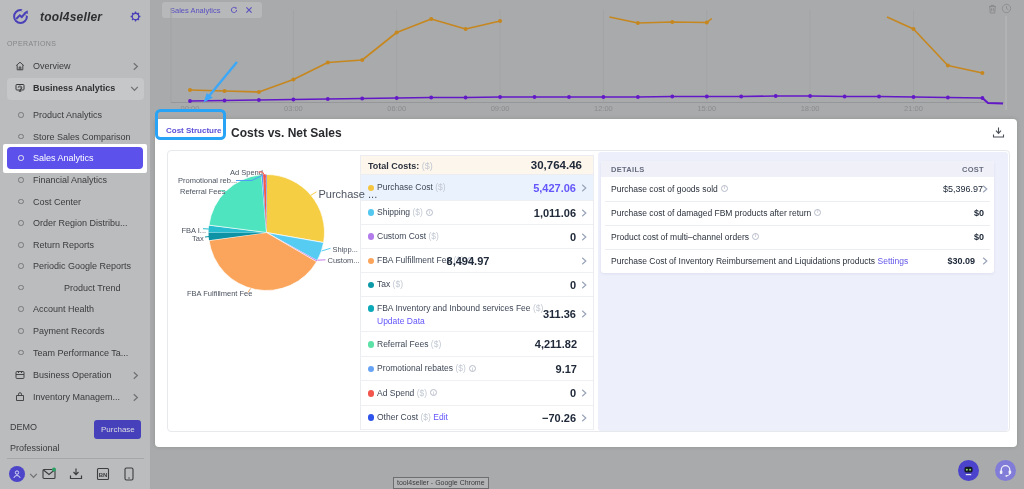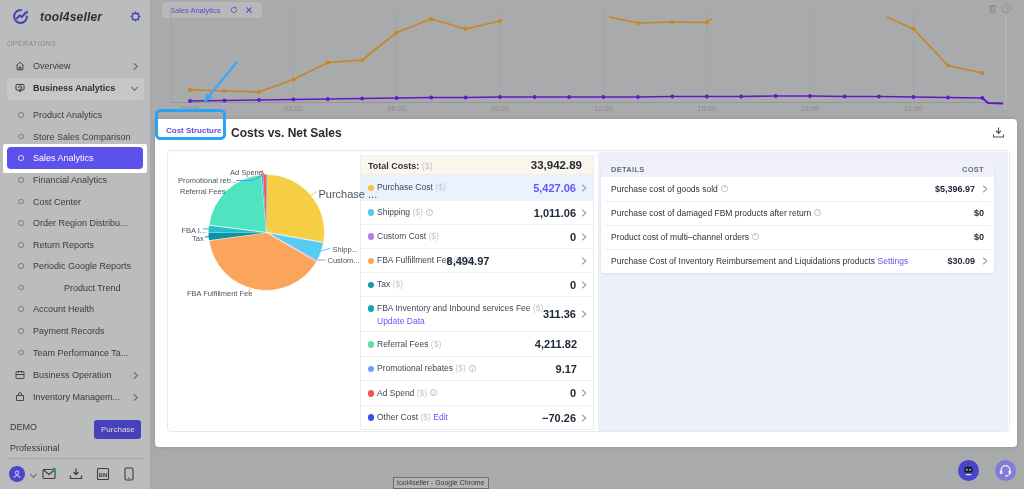--- a/index.html
+++ b/index.html
@@ -214,21 +214,21 @@
 <path d="M266.5,232.5 L208.50,232.40 A58,58 0 0 1 208.93,225.43 Z" fill="#27bcce"></path>
 <path d="M266.5,232.5 L208.97,225.13 A58,58 0 0 1 261.44,174.72 Z" fill="#4ee4c0" stroke="#fff" stroke-width="0.7"></path>
 <path d="M266.5,232.5 L261.44,174.72 A58,58 0 0 1 262.76,174.62 Z" fill="#4f9bf5"></path>
 <path d="M266.5,232.5 L263.06,174.60 A58,58 0 0 1 265.79,174.50 Z" fill="#f5554c"></path>
 <path d="M266.5,232.5 L265.89,174.50 A58,58 0 0 1 266.50,174.50 Z" fill="#3a57e8"></path>
 </svg>
 
 <div class="abs" style="left:360px;top:155px;width:234px;height:274.5px;border:1px solid #ebedf0;box-sizing:border-box;background:#fff;"></div>
 <div class="abs" style="left:360px;top:155px;width:234px;height:20px;background:#fdf6ec;border:1px solid #ebedf0;box-sizing:border-box;"></div>
 <div class="abs nw" style="left:368px;top:160.5px;font-size:9px;font-weight:bold;color:#2b323e;">Total Costs: <span style="color:#c2c8d2;font-weight:normal;">($)</span></div>
-<div class="abs nw" style="left:360px;top:158.5px;width:222px;text-align:right;font-size:11.5px;font-weight:bold;color:#202a3a;">33,942.89</div>
+<div class="abs nw" style="left:360px;top:158.5px;width:222px;text-align:right;font-size:11.5px;font-weight:bold;color:#202a3a;">30,764.46</div>
 <div class="abs" style="left:361px;top:175px;width:232px;height:25.5px;background:#eaf2fd;"></div>
 <div class="abs" style="left:361px;top:199.5px;width:232px;height:1px;background:#eef0f3;"></div>
 <div class="abs" style="left:367.5px;top:184.5px;width:6.5px;height:6.5px;background:#f6c53e;border-radius:50%;"></div>
 <div class="abs nw" style="left:377px;top:182.2px;font-size:8.5px;line-height:11px;color:#3e4756;">Purchase Cost <span style="color:#c2c8d2;">($)</span></div>
 <div class="abs nw" style="left:360px;top:181.8px;width:216px;text-align:right;font-size:11px;font-weight:bold;color:#6356fa;">5,427.06</div>
 <svg class="abs" style="left:580px;top:183.9px;" width="8" height="8" viewBox="0 0 8 8">
     <path d="M2.2 0.8 L5.8 4 L2.2 7.2" fill="none" stroke="#9aa4b8" stroke-width="1.2"></path>
   </svg>
 <div class="abs" style="left:361px;top:223.5px;width:232px;height:1px;background:#eef0f3;"></div>
 <div class="abs" style="left:367.5px;top:209.2px;width:6.5px;height:6.5px;background:#55c8f0;border-radius:50%;"></div>
@@ -307,21 +307,21 @@
     <polyline points="316.5,191.8 311,195.2" fill="none" stroke="#f6ce44" stroke-width="1"></polyline>
     <polyline points="330.5,248.3 321.5,251" fill="none" stroke="#57ccf3" stroke-width="1"></polyline>
     <polyline points="325.5,259.8 317.5,260.2" fill="none" stroke="#c57ee8" stroke-width="1"></polyline>
   </svg>
 
 <div class="abs" style="left:601px;top:161px;width:393px;height:112px;background:#fff;border-radius:3px;box-shadow:0 1px 3px rgba(40,50,90,0.08);"></div>
 <div class="abs" style="left:601px;top:161px;width:393px;height:16px;background:#f0f1f8;border-radius:3px 3px 0 0;"></div>
 <div class="abs nw" style="left:611px;top:165px;font-size:7.5px;font-weight:bold;color:#666b7e;letter-spacing:0.3px;">DETAILS</div>
 <div class="abs nw" style="left:601px;top:165px;width:383px;text-align:right;font-size:7.5px;font-weight:bold;color:#666b7e;letter-spacing:0.3px;">COST</div>
 <div class="abs nw" style="left:611px;top:183.5px;font-size:8.5px;color:#2b313c;">Purchase cost of goods sold<span style="display:inline-block;width:7px;height:7px;border:1px solid #b5bcc9;border-radius:50%;box-sizing:border-box;margin-left:3px;position:relative;top:0.5px;"><span style="position:absolute;left:2px;top:-2.1px;font-size:5.5px;color:#a9b0bf;">i</span></span></div>
-<div class="abs nw" style="left:601px;top:183.5px;width:374px;text-align:right;font-size:9px;font-weight:bold;color:#202a3a;">$5,396.97</div>
+<div class="abs nw" style="left:601px;top:183.5px;width:374px;text-align:right;font-size:9px;font-weight:normal;color:#202a3a;padding-left:8px;">$5,396.97</div>
 <svg class="abs" style="left:981px;top:185.2px;" width="8" height="8" viewBox="0 0 8 8">
     <path d="M2.2 0.8 L5.8 4 L2.2 7.2" fill="none" stroke="#9aa4b8" stroke-width="1.2"></path>
   </svg>
 <div class="abs" style="left:605px;top:201px;width:385px;height:1px;background:#ecedf3;"></div>
 <div class="abs nw" style="left:611px;top:207.5px;font-size:8.5px;color:#2b313c;">Purchase cost of damaged FBM products after return<span style="display:inline-block;width:7px;height:7px;border:1px solid #b5bcc9;border-radius:50%;box-sizing:border-box;margin-left:3px;position:relative;top:0.5px;"><span style="position:absolute;left:2px;top:-2.1px;font-size:5.5px;color:#a9b0bf;">i</span></span></div>
 <div class="abs nw" style="left:601px;top:207.5px;width:383px;text-align:right;font-size:9px;font-weight:bold;color:#202a3a;">$0</div>
 <div class="abs" style="left:605px;top:225px;width:385px;height:1px;background:#ecedf3;"></div>
 <div class="abs nw" style="left:611px;top:231.5px;font-size:8.5px;color:#2b313c;">Product cost of multi–channel orders<span style="display:inline-block;width:7px;height:7px;border:1px solid #b5bcc9;border-radius:50%;box-sizing:border-box;margin-left:3px;position:relative;top:0.5px;"><span style="position:absolute;left:2px;top:-2.1px;font-size:5.5px;color:#a9b0bf;">i</span></span></div>
 <div class="abs nw" style="left:601px;top:231.5px;width:383px;text-align:right;font-size:9px;font-weight:bold;color:#202a3a;">$0</div>
 <div class="abs" style="left:605px;top:249px;width:385px;height:1px;background:#ecedf3;"></div>

